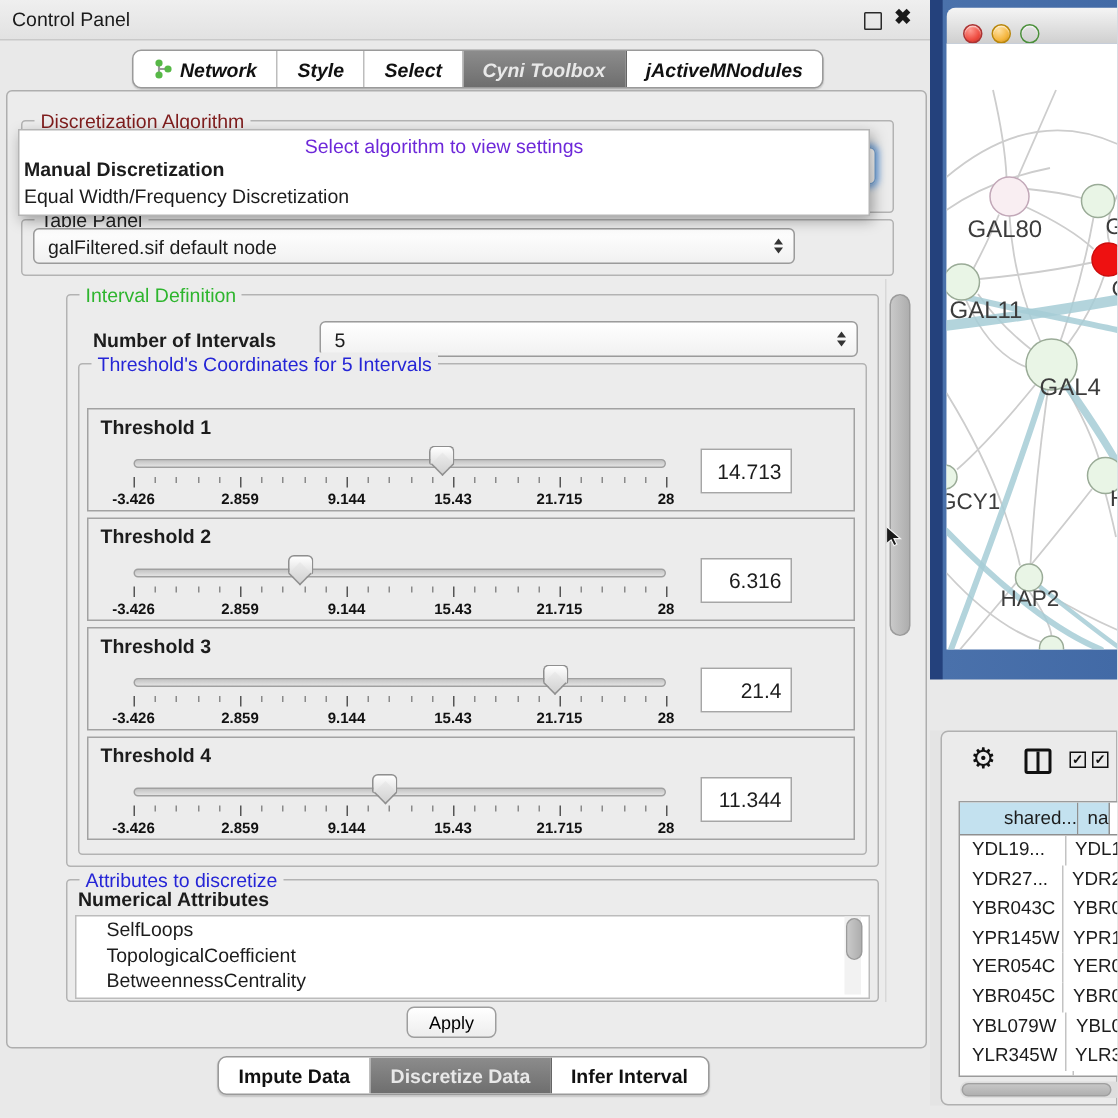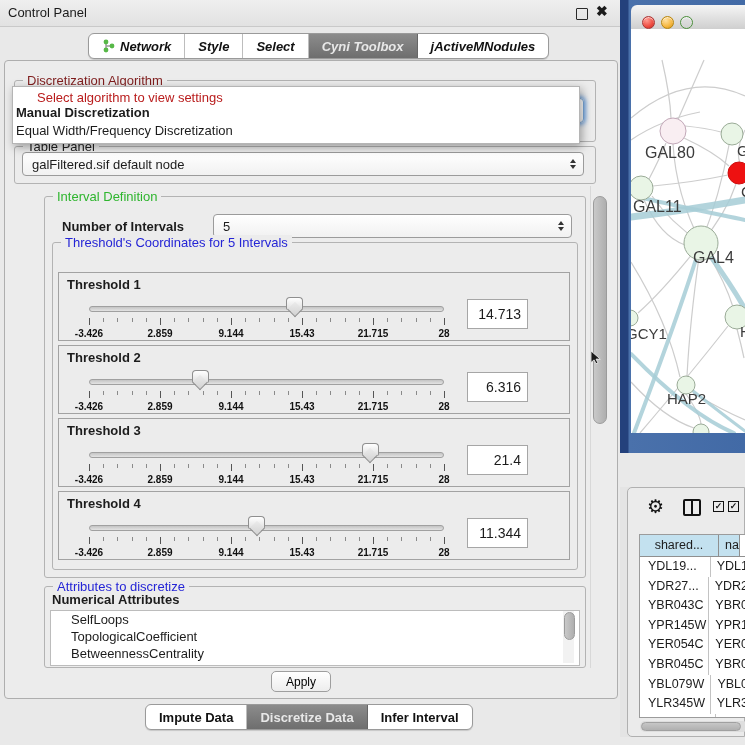--- a/index.html
+++ b/index.html
@@ -30,21 +30,21 @@
   
   .combo{position:absolute;display:flex;align-items:center;background:linear-gradient(#ffffff,#f1f1f1);
          border:1px solid #9b9b9b;border-radius:4px;font-size:13px;padding-left:9px;box-sizing:border-box;}
   .combo .stepper{margin-left:auto;margin-right:7px;display:flex;flex-direction:column;gap:2px;}
   .tri-up{width:0;height:0;border-left:3.5px solid transparent;border-right:3.5px solid transparent;border-bottom:4.5px solid #333;}
   .tri-dn{width:0;height:0;border-left:3.5px solid transparent;border-right:3.5px solid transparent;border-top:4.5px solid #333;}
   .combo.focused{border-color:#7aa7d8;box-shadow:0 0 4px 2px rgba(95,155,225,.85);}
   
   .popup{left:12px;top:86px;width:566px;height:56px;background:#fff;border:1px solid #b5b5b5;
          box-shadow:2px 3px 9px rgba(0,0,0,.35);z-index:30;}
-  .popup .hint{position:absolute;top:3px;left:0;width:100%;color:#b91c1c;font-size:13px;padding-left:24px;}
+  .popup .hint{position:absolute;top:3px;left:0;width:100%;text-align:center;color:#6d28d9;font-size:13px;}
   .popup .opt{position:absolute;left:3px;font-size:13px;white-space:nowrap;}
   
   .sb-track{background:#ececec;border-left:1px solid #d8d8d8;}
   .sb-thumb{position:absolute;background:linear-gradient(90deg,#c9c9c9,#aeaeae);border:1px solid #9b9b9b;border-radius:7px;}
   
   .tbox{position:absolute;left:0;width:512px;height:69px;border:1px solid #a2a2a2;background:#ececec;box-sizing:border-box;}
   .tbox .tlabel{position:absolute;left:8px;top:4px;font-size:13px;font-weight:bold;}
   .slider-zone{position:absolute;left:30px;top:0;width:355px;height:69px;}
   .track{position:absolute;left:0;right:0;top:33px;height:4px;background:linear-gradient(#c4c4c4,#e3e3e3);
          border:1px solid #a0a0a0;border-radius:3px;}
@@ -80,21 +80,21 @@
   .spliticon{position:absolute;width:14px;height:13px;border:2px solid #111;border-radius:2px;}
   .spliticon::after{content:'';position:absolute;left:50%;top:0;width:2px;height:13px;background:#111;transform:translateX(-50%);}
   .cbicon{position:absolute;width:9px;height:9px;border:1.5px solid #111;font-size:9px;line-height:9px;text-align:center;color:#111;font-weight:bold;}
   .ttable{position:absolute;left:11px;top:46px;width:110px;height:184px;background:#fff;border:1px solid #9b9b9b;
           overflow:hidden;box-sizing:border-box;}
   .trow{display:flex;height:19.6px;line-height:19.6px;font-size:12.5px;}
   .trow .c1{width:79px;padding-left:8px;box-sizing:border-box;border-right:1px solid #c3c3c3;overflow:hidden;white-space:nowrap;}
   .trow .c2{padding-left:6px;white-space:nowrap;}
   .trow.head{height:21px;line-height:21px;border-bottom:1px solid #8f8f8f;}
   .trow.head .c1,.trow.head .c2{background:#c3e1ef;border-right:1px solid #8f8f8f;}
-  .trow.head .c1{text-align:center;padding-left:0;}
+  .trow.head .c1{text-align:right;padding-left:0;}
   .hscroll{position:absolute;left:12px;top:233px;width:108px;height:11px;background:#dedede;border-radius:5px;}
   .hscroll .hthumb{position:absolute;left:1px;top:1px;width:100px;height:9px;background:linear-gradient(#c6c6c6,#b0b0b0);
           border:1px solid #a0a0a0;border-radius:5px;box-sizing:border-box;}
 </style>
 </head>
 <body>
 
 <div id="root">
 
   <div class="abs titlebar">
@@ -138,21 +138,21 @@
   <div class="combo focused" style="left:22px;top:98px;width:562px;height:25px;">
     <span class="stepper">
         <span class="tri-up"></span>
         <span class="tri-dn"></span>
       </span>
   </div>
 
   <div class="abs group" style="left:14px;top:146px;width:580px;height:36px;">
     <span class="gtitle dark">Table Panel</span>
   </div>
-  <div class="combo" style="left:22px;top:152px;width:562px;height:24px;">
+  <div class="combo" style="left:22px;top:152px;width:508px;height:24px;">
     <span>galFiltered.sif default node</span>
     <span class="stepper">
         <span class="tri-up"></span>
         <span class="tri-dn"></span>
       </span>
   </div>
 
   <div class="abs popup">
     <div class="hint">Select algorithm to view settings</div>
     <div id="popup-options">

